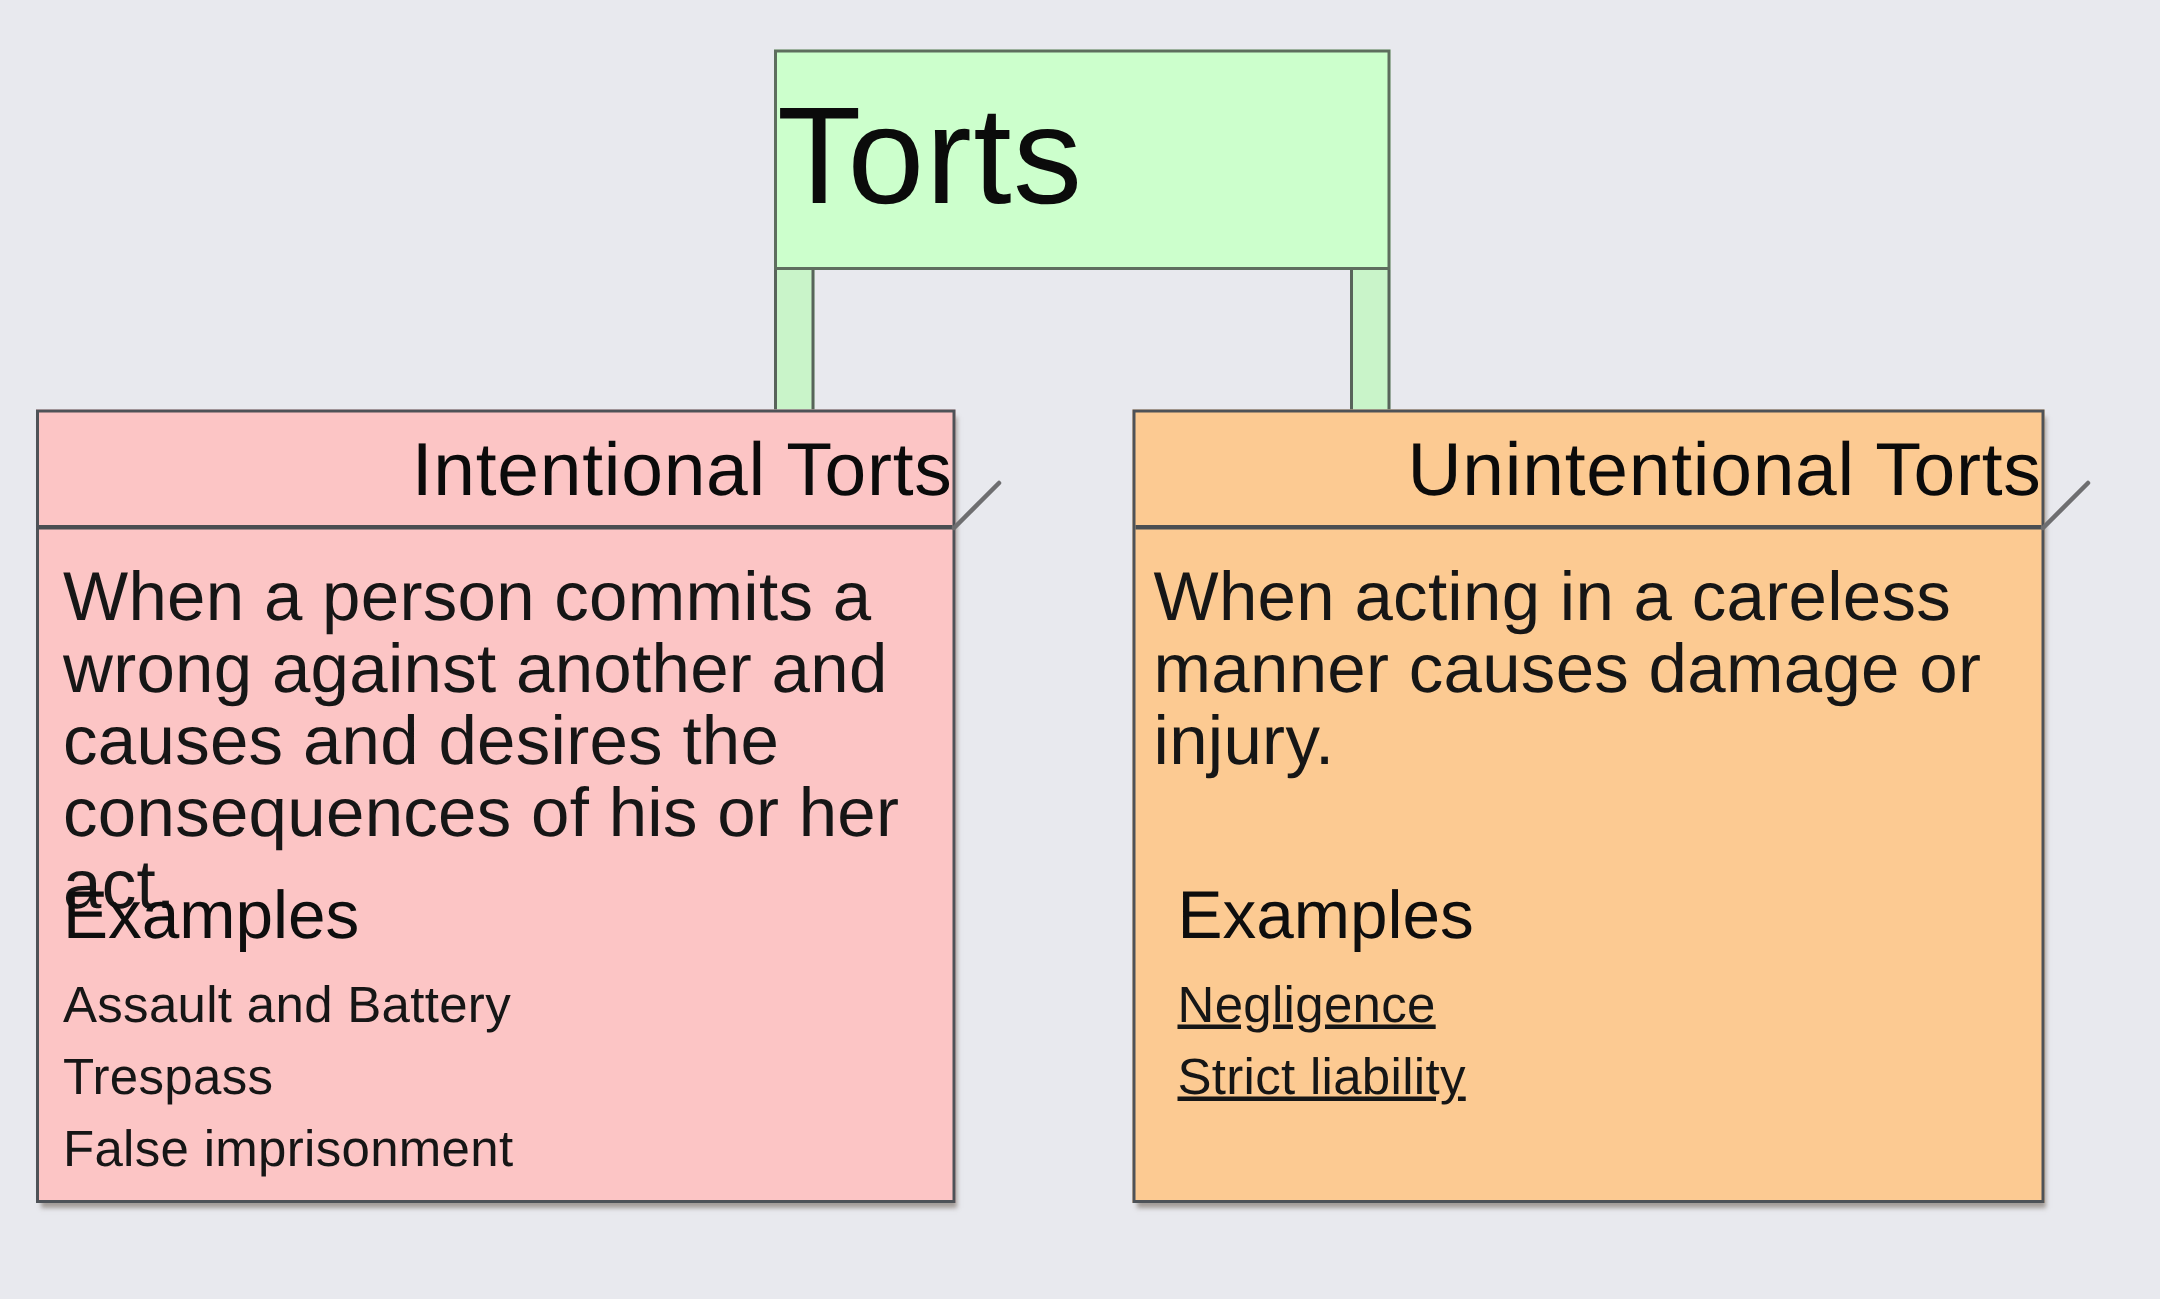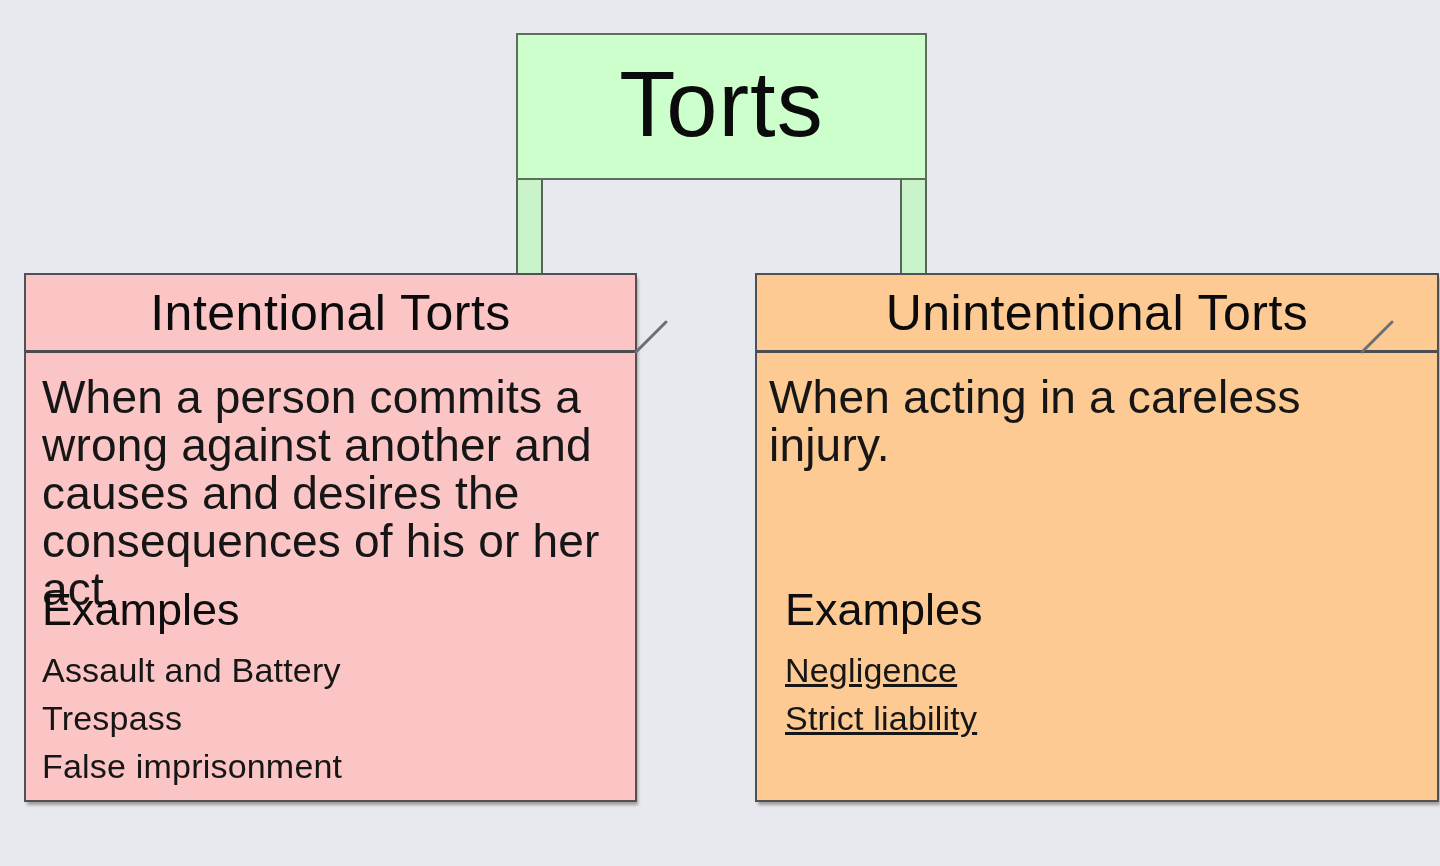--- a/index.html
+++ b/index.html
@@ -19,21 +19,21 @@
   
   .root-node {
     position: absolute;
     left: 516px; top: 33px;
     width: 411px; height: 147px;
     background: #ccffcc;
     border: 2px solid #5e6e5e;
     box-sizing: border-box;
     display: flex;
     align-items: center;
-    justify-content: center;
+    justify-content: flex-start;
   }
   .root-node .root-label {
     font-size: 92px;
     color: #0b0b0b;
     letter-spacing: 1px;
     line-height: 1;
     padding-bottom: 6px;
   }
 
   
@@ -58,31 +58,31 @@
     box-sizing: border-box;
     box-shadow: 2px 4px 3px -1px rgba(105, 92, 80, 0.55);
   }
   .card.intentional {
     left: 24px;
     width: 613px;
     background: #fcc5c5;
   }
   .card.unintentional {
     left: 755px;
-    width: 684px;
+    width: 608px;
     background: #fcca92;
   }
   .card-header {
     position: absolute;
     left: 0; top: 0; right: 0;
     height: 75px;
     border-bottom: 3px solid #4a4e52;
     display: flex;
     align-items: center;
-    justify-content: center;
+    justify-content: flex-end;
   }
   .card-title {
     font-size: 50px;
     color: #0b0b0b;
     letter-spacing: 0.5px;
   }
   .card-body {
     position: absolute;
     top: 98px;
     left: 0; right: 10px;
@@ -153,20 +153,21 @@
         <div class="example-line">False imprisonment</div>
       </div>
   </div>
 
   <div class="card unintentional">
     <div class="card-header">
       <span class="card-title">Unintentional Torts</span>
     </div>
     <div class="card-body">
         <div class="body-line">When acting in a careless</div>
+        <div class="body-line">manner causes damage or</div>
         <div class="body-line">injury.</div>
       </div>
     <div class="examples-title">Examples</div>
     <div class="examples-list">
         <div class="example-line">Negligence</div>
         <div class="example-line">Strict liability</div>
       </div>
   </div>
 
   <svg class="flourish-overlay" width="1440" height="866" viewBox="0 0 1440 866">

